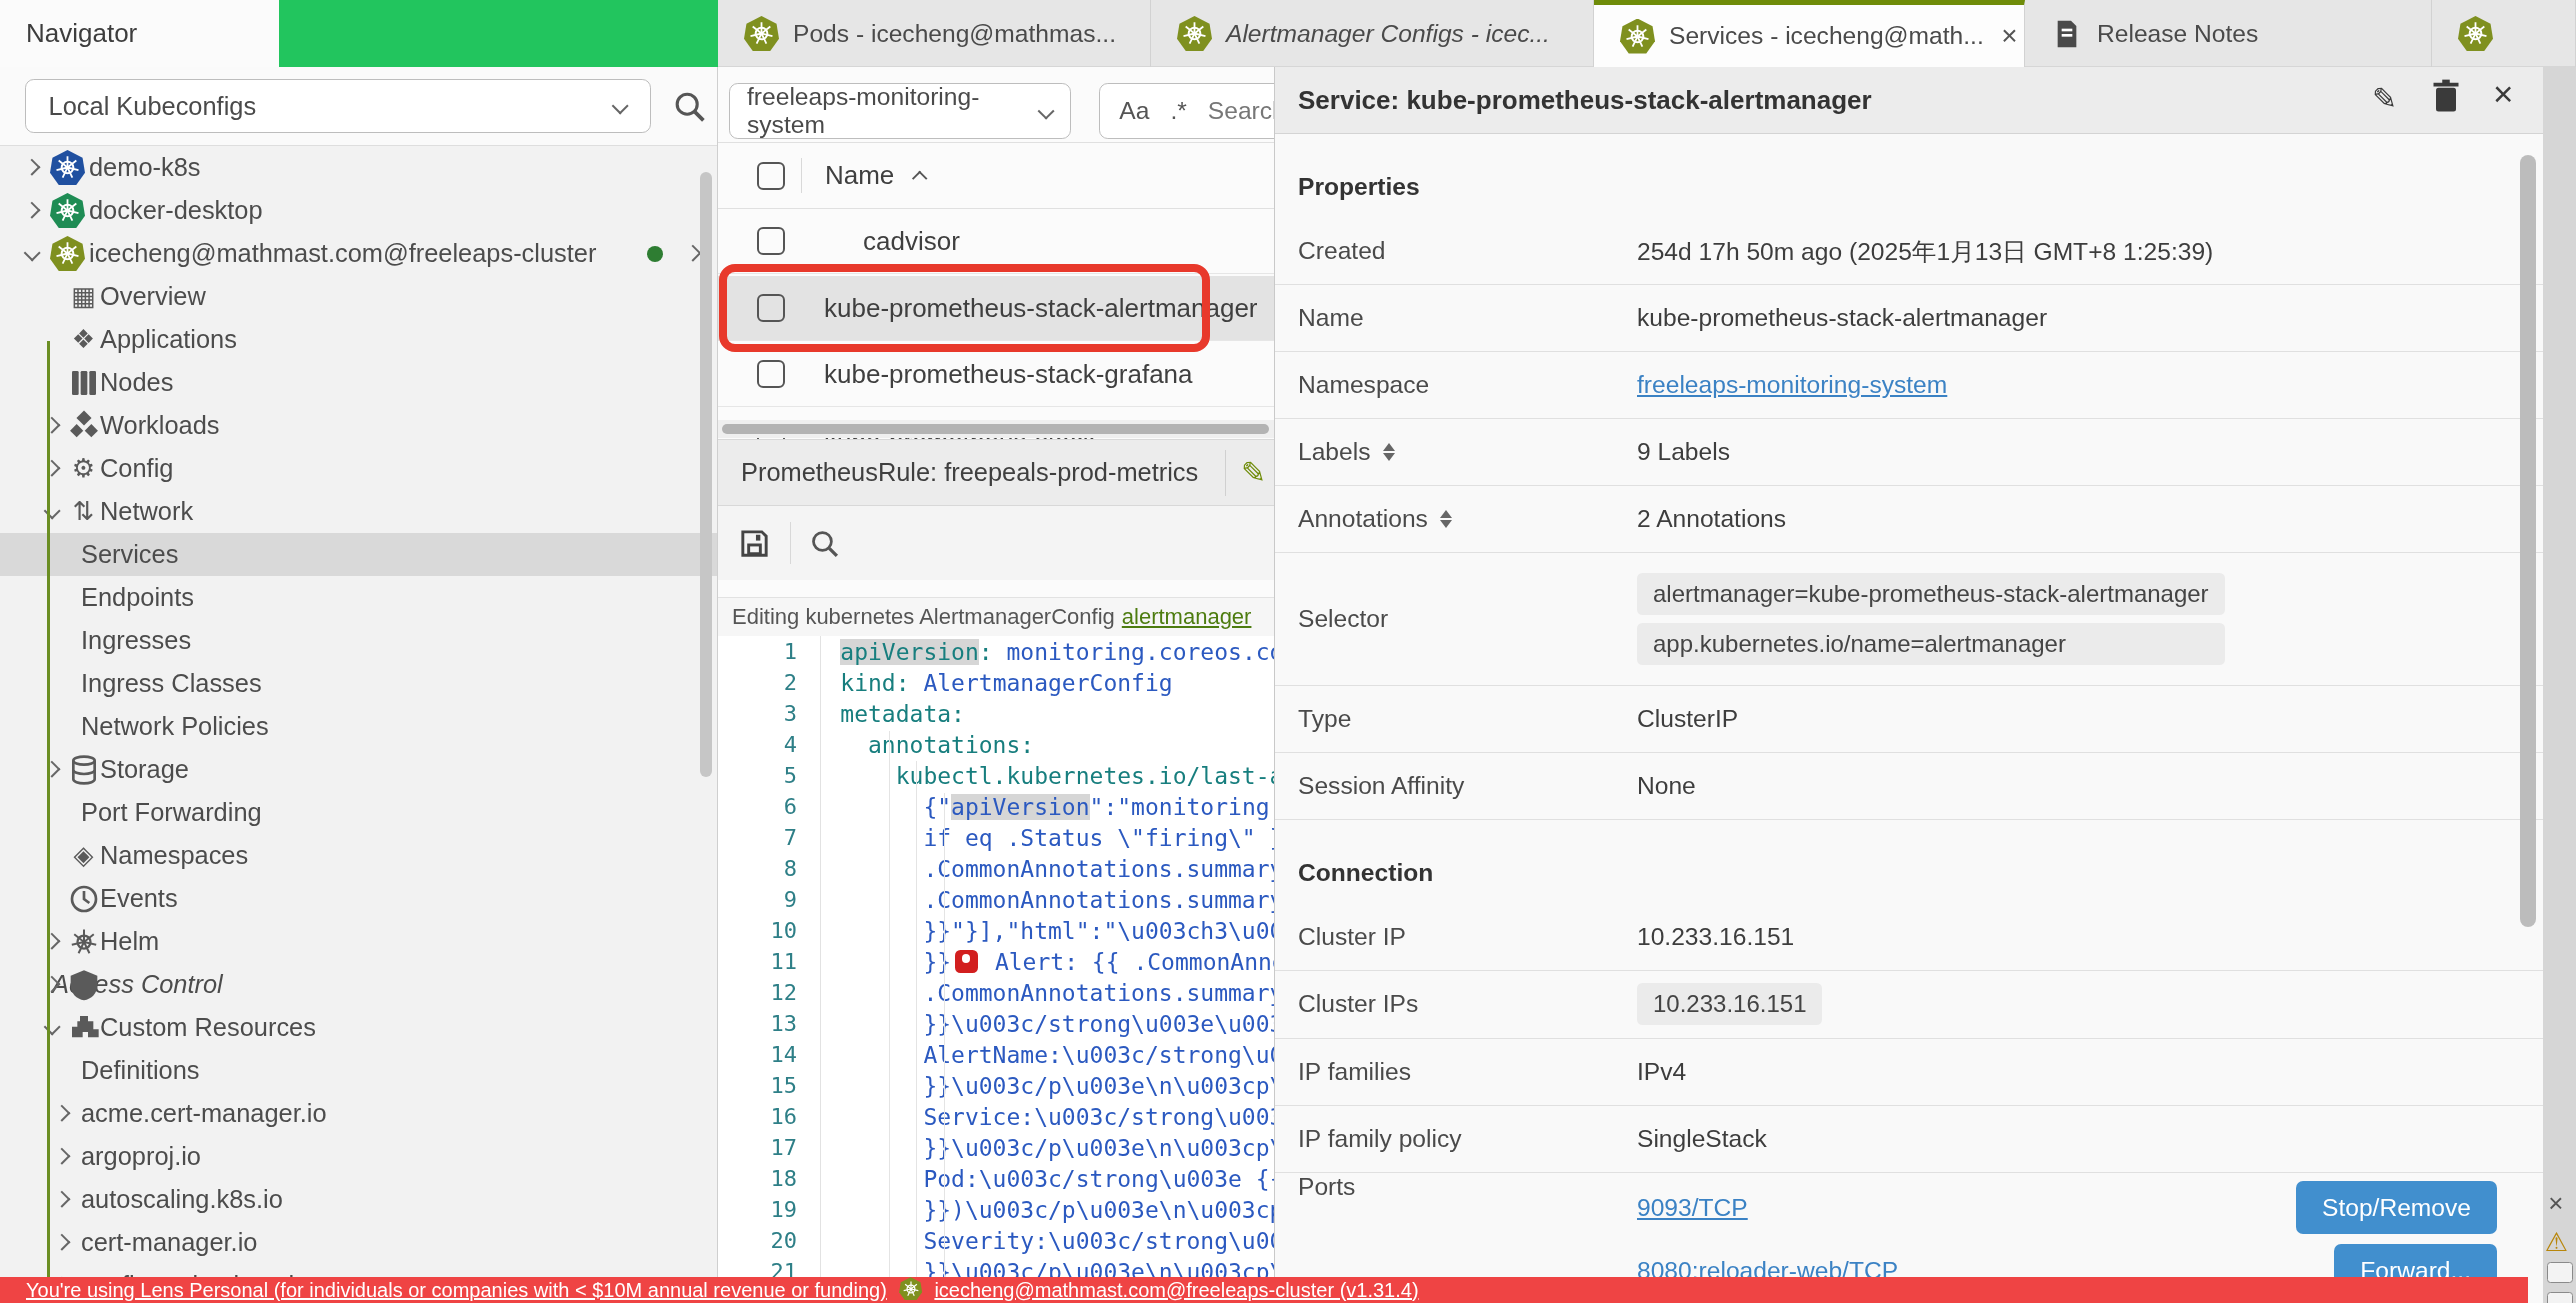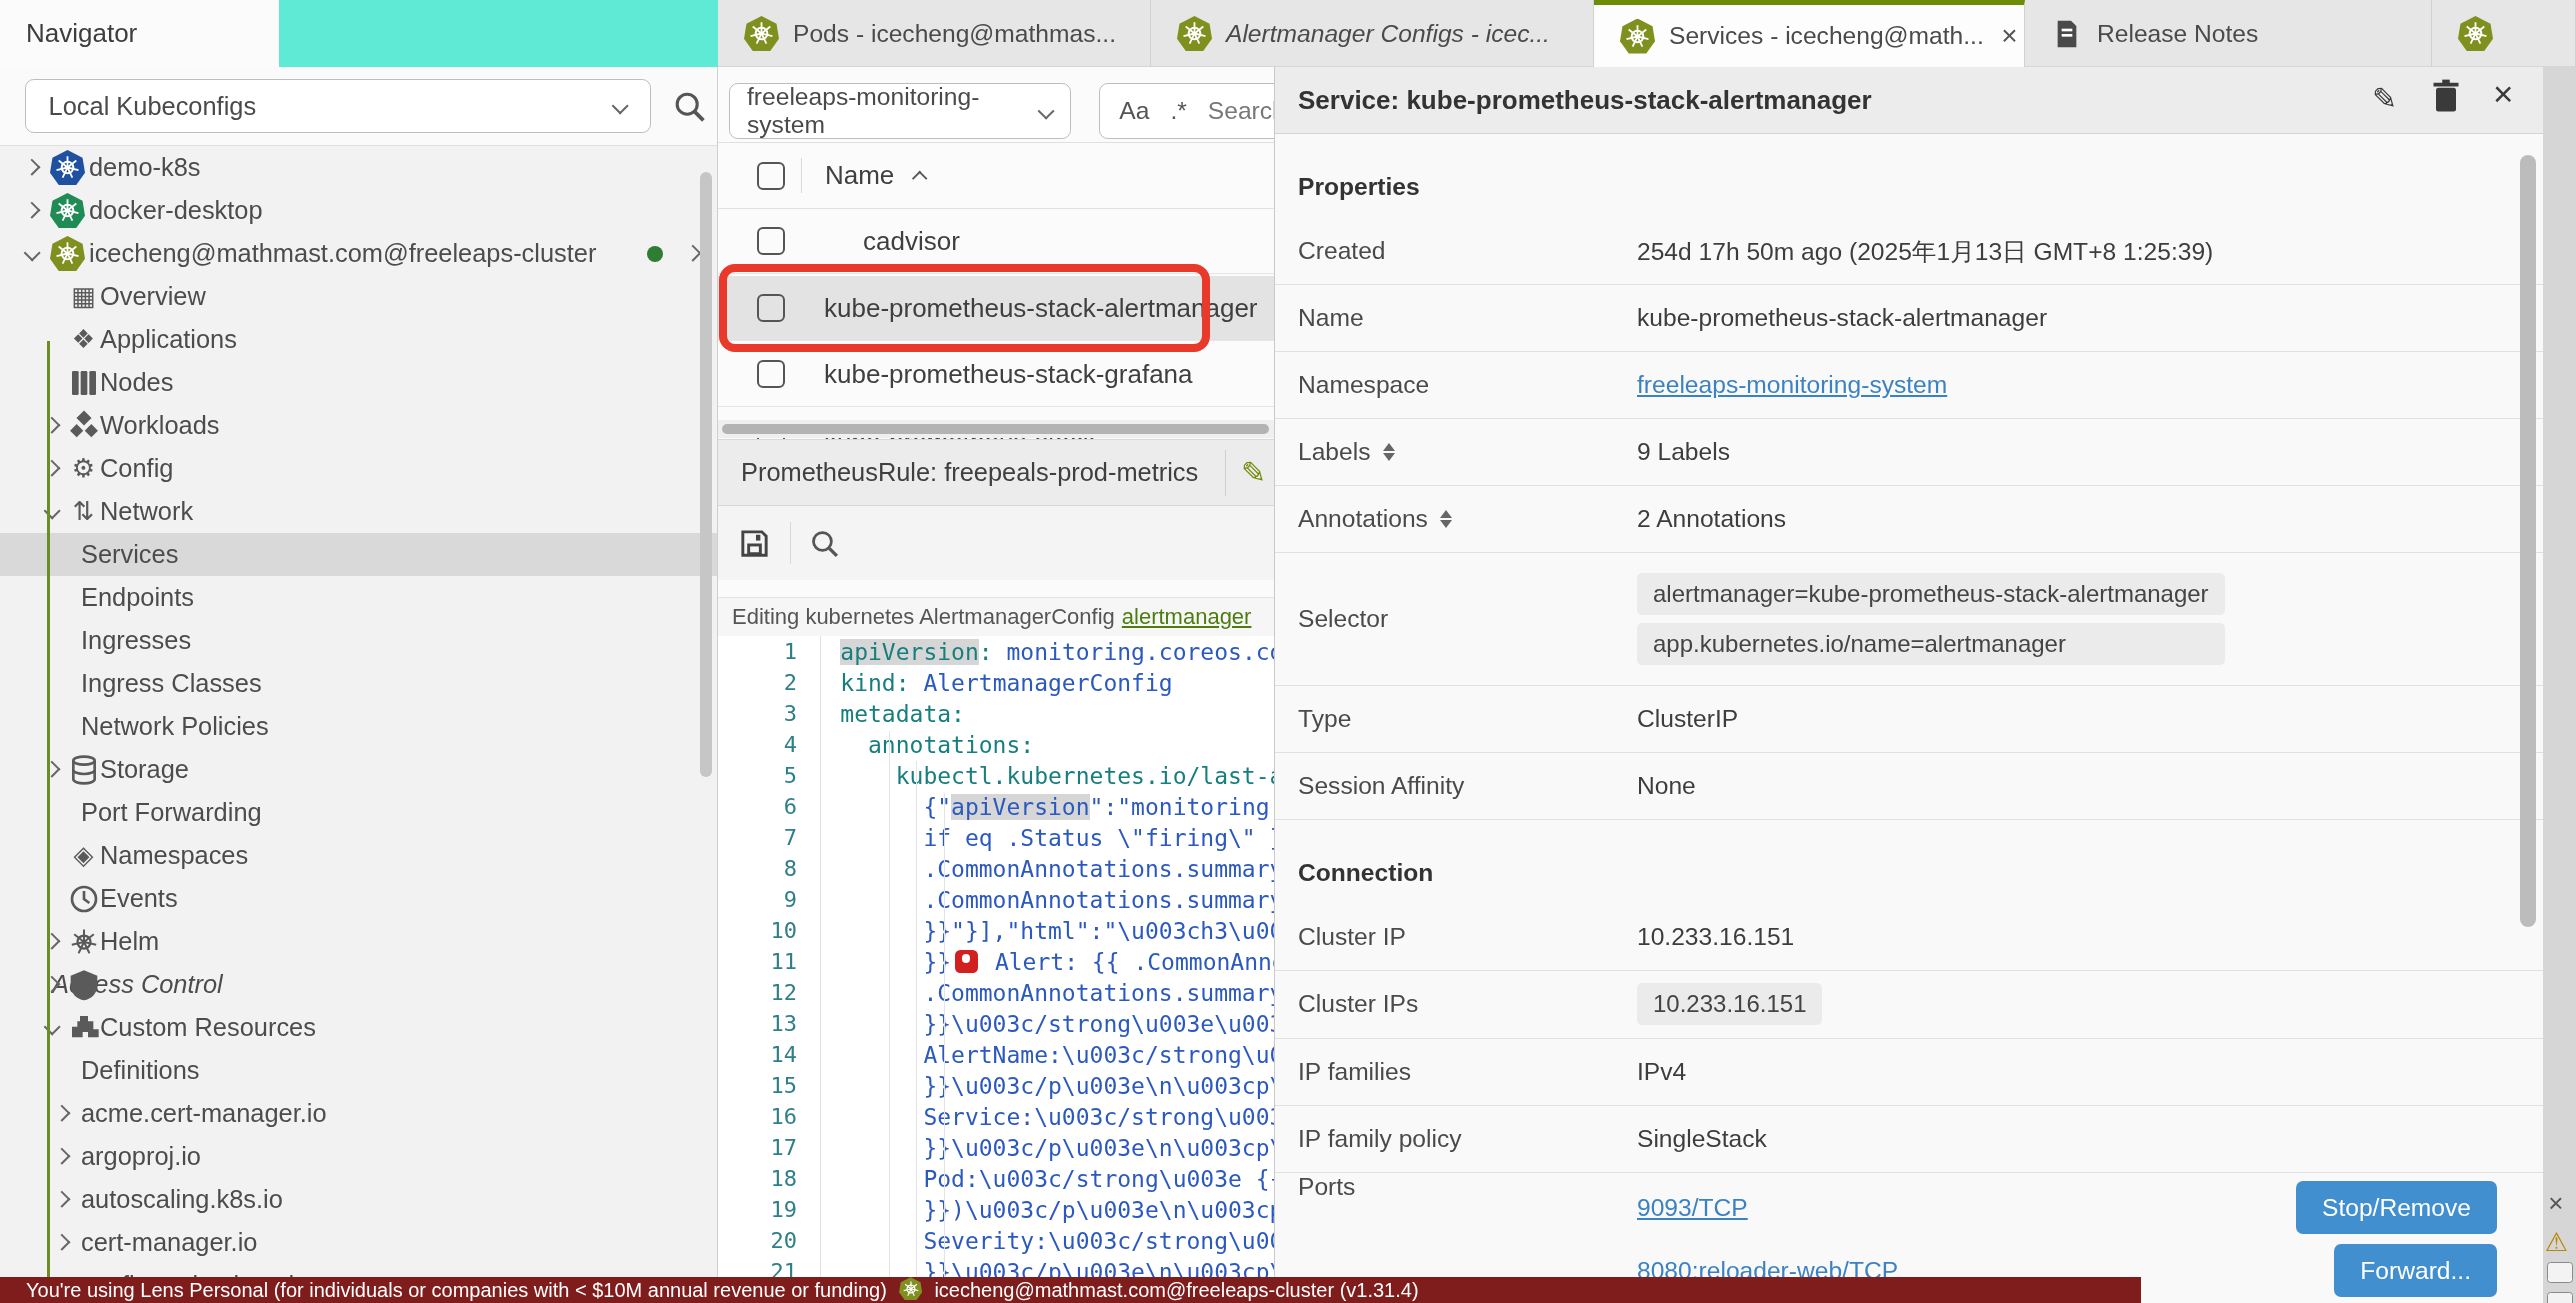--- a/index.html
+++ b/index.html
@@ -3,21 +3,21 @@
 <meta charset="utf-8">
 <style>
   html,body{margin:0;padding:0;}
   body{width:2576px;height:1304px;position:relative;overflow:hidden;
        font-family:"Liberation Sans",sans-serif;background:#e9e9e9;color:#444;}
   *{box-sizing:border-box;}
 
   
   .tabbar{position:absolute;left:0;top:0;width:2576px;height:67px;background:#e6e6e6;z-index:8;
           border-bottom:0.9px solid #d6d6d6;display:flex;}
-  .navtab-zone{width:718px;height:67px;background:#5eead4;flex:none;position:relative;}
+  .navtab-zone{width:718px;height:67px;background:#22c55e;flex:none;position:relative;}
   .navtab{position:absolute;left:0;top:0;width:279px;height:67px;background:#fbfbfb;
           display:flex;align-items:center;padding-left:26px;font-size:26px;color:#3d3d3d;}
   .tabs{flex:1;display:flex;height:67px;align-items:flex-end;}
   .tab{height:67px;display:flex;align-items:center;gap:14px;padding:0 21px 0 26px;
        border-right:0.9px solid #d2d2d2;font-size:24.6px;color:#4a4a4a;position:relative;flex:none;overflow:hidden;}
   .tab.active{background:#fdfdfd;border-top:5.3px solid #6f8c09;}
   .tab .lbl{white-space:nowrap;}
   .tab .lbl.it{font-style:italic;}
   .tab .close{margin-left:auto;font-size:28px;color:#555;padding:0 3.5px;}
   .k8s{display:inline-flex;align-items:center;justify-content:center;flex:none;
@@ -120,22 +120,22 @@
   .redbox{position:absolute;left:719px;top:264px;width:491px;height:88px;border:8px solid #e8392b;
           border-radius:16px;z-index:6;pointer-events:none;}
 
   
   .rstrip{position:absolute;left:2543px;top:67px;width:33px;height:1237px;background:#d6d6d6;z-index:7;}
   .rstrip .xg{position:absolute;left:5.3px;top:1121px;font-size:26px;color:#555;}
   .rstrip .warn{position:absolute;left:1.8px;top:1160px;font-size:26px;color:#b8860b;}
   .rstrip .ibox{position:absolute;left:3.5px;width:26px;height:21px;border:1.8px solid #8a8a8a;background:#f3f3f3;border-radius:3.5px;}
 
   
-  .statusbar{position:absolute;left:0;top:1277px;width:2141px;height:26px;background:#7f1d1d;z-index:9;
-             display:flex;align-items:center;color:#fff;font-size:20px;gap:12.3px;padding-left:26px;white-space:nowrap;}
+  .statusbar{position:absolute;left:0;top:1277px;width:2528px;height:26px;background:#ef4444;z-index:9;
+             display:flex;align-items:center;color:#fff;font-size:20px;gap:12.3px;padding-left:26px;white-space:nowrap;text-decoration:underline;}
 
   svg{display:block;}
 </style>
 </head>
 <body>
 
 <div class="tabbar">
   <div class="navtab-zone">
     <div class="navtab">
       <span>Navigator</span>

